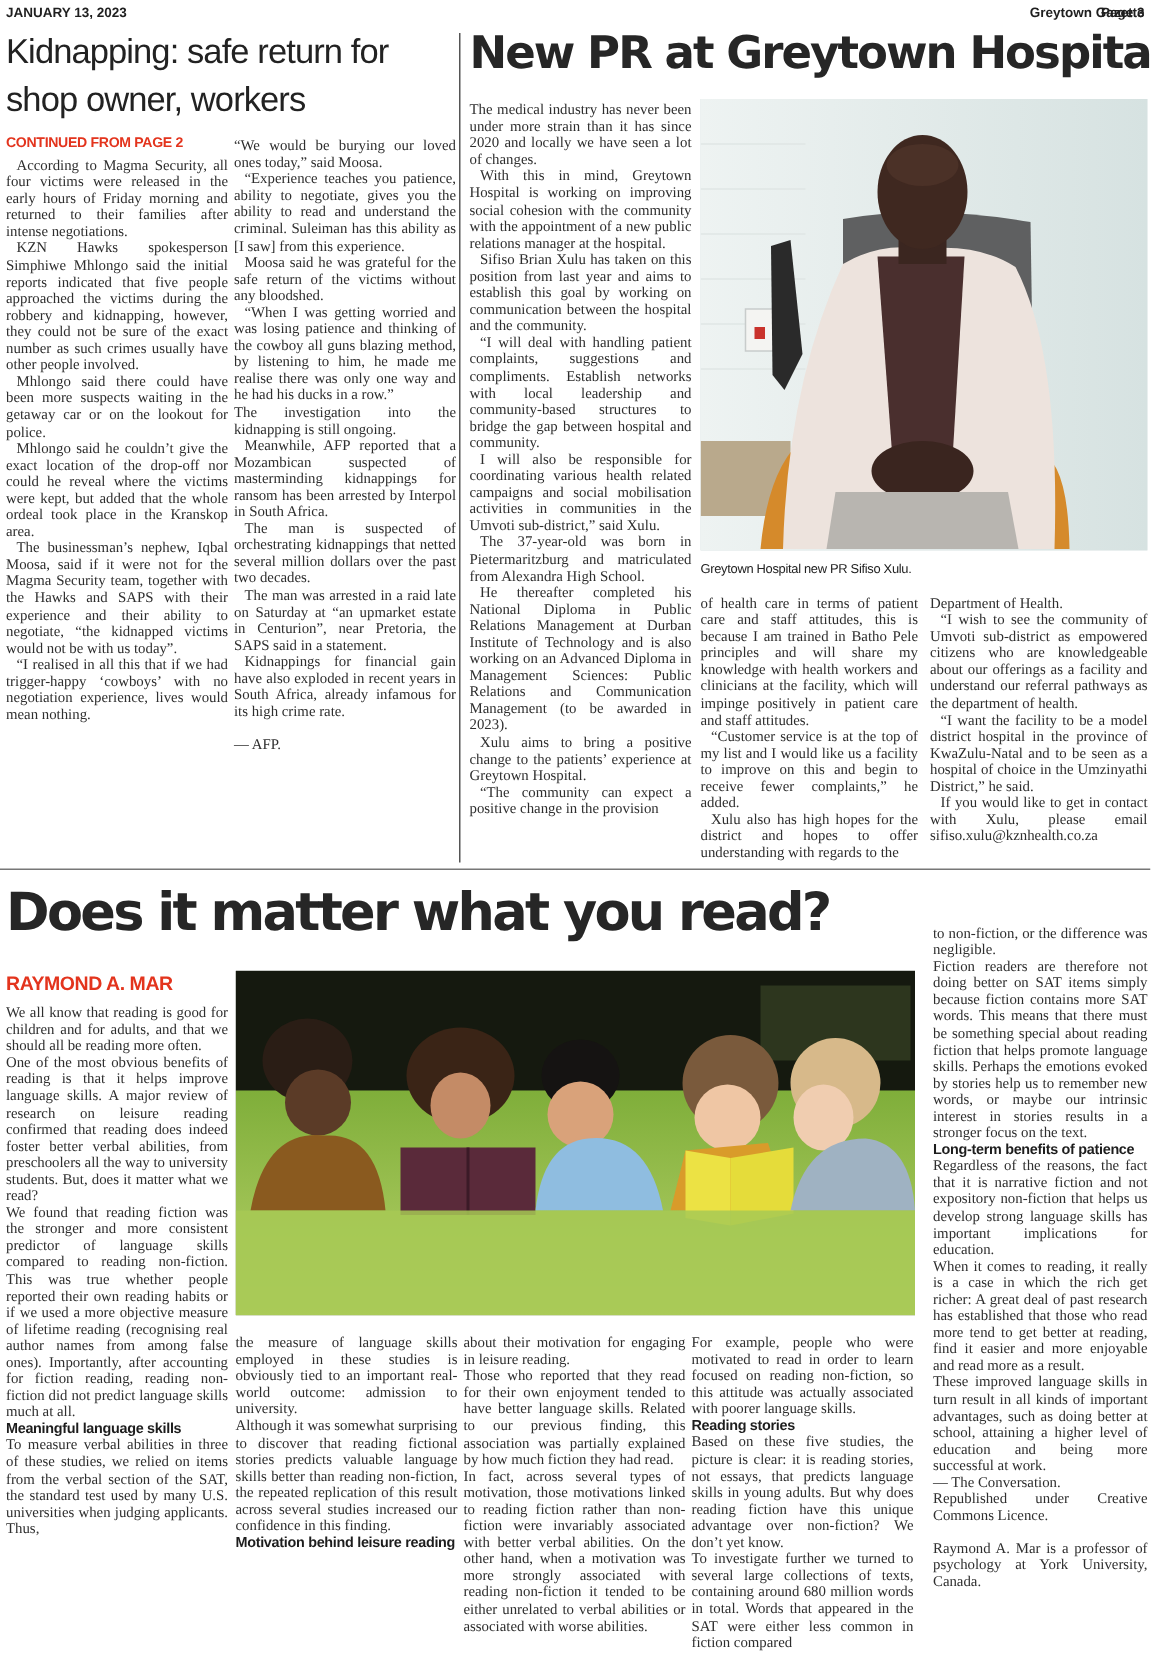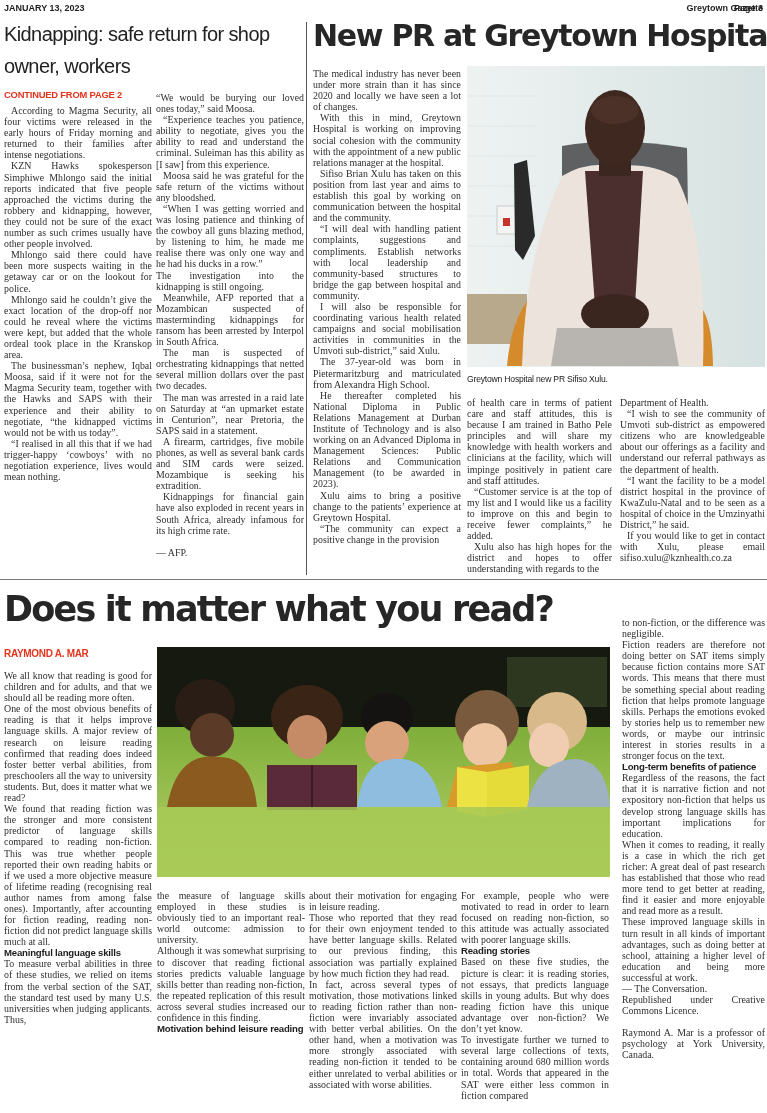--- a/index.html
+++ b/index.html
@@ -14,39 +14,39 @@
 
   .col { position: absolute; font-family: "Liberation Serif", serif; font-size: 9.9px; line-height: 11.1px;
     color: #2e2e2e; text-align: justify; hyphens: manual; }
   .col p { text-indent: 7px; }
   .col p.noind { text-indent: 0; }
   .col p.gap { margin-top: 11px; }
   .col h4 { font-family: "Liberation Sans", sans-serif; font-weight: bold; font-size: 9.6px; line-height: 11px;
     color: #1d1d1d; letter-spacing: -0.2px; }
 
   .h-kid { position: absolute; left: 4px; top: 18px; width: 296px;
-    font-family: "Liberation Sans", sans-serif; font-size: 20px; line-height: 32px; color: #222; letter-spacing: -0.6px; font-weight: normal; }
+    font-family: "Liberation Sans", sans-serif; font-size: 23px; line-height: 32px; color: #222; letter-spacing: -0.6px; font-weight: normal; }
   .kicker { position: absolute; left: 4px; top: 89px; font-family: "Liberation Sans", sans-serif; font-weight: bold;
     font-size: 9.4px; color: #e3341d; letter-spacing: -0.2px; }
   .vrule { position: absolute; left: 306px; top: 22px; width: 1px; height: 553px; background: #555; }
 
   .h-pr { position: absolute; left: 313px; top: 16px; width: 452px;
     font-family: "DejaVu Sans", sans-serif; font-weight: bold; font-size: 30px; line-height: 40px;
     color: #262626; letter-spacing: -1.3px; white-space: nowrap; }
 
   .photo-pr { position: absolute; left: 467px; top: 66px; width: 298px; height: 301px; overflow: hidden; background: #d9e4e3; }
   .caption { position: absolute; left: 467px; top: 374px; font-family: "Liberation Sans", sans-serif;
     font-size: 8.6px; color: #222; letter-spacing: -0.2px; }
 
   .hrule { position: absolute; left: 0; right: 0; top: 579px; height: 1px; background: #777; }
 
   .h-read { position: absolute; left: 4px; top: 585px; font-family: "DejaVu Sans", sans-serif; font-weight: bold;
     font-size: 35px; line-height: 48px; color: #262626; letter-spacing: -1.8px; white-space: nowrap; }
   .byline { position: absolute; left: 4px; top: 648px; font-family: "Liberation Sans", sans-serif; font-weight: bold;
-    font-size: 10px; color: #e3341d; letter-spacing: -0.3px; }
+    font-size: 13px; color: #e3341d; letter-spacing: -0.3px; }
 
   .photo-kids { position: absolute; left: 157px; top: 647px; width: 453px; height: 230px; overflow: hidden; }
 </style>
 </head>
 <body>
 
 <div class="masthead">
   <span class="date">JANUARY 13, 2023</span>
   <span class="paper">Greytown Gazette</span>
   <span class="page">Page 3</span>
@@ -66,21 +66,20 @@
 
 <div class="col" style="left:156px; top:92px; width:148px;">
   <p class="noind">“We would be burying our loved ones today,” said Moosa.</p>
   <p>“Experience teaches you patience, ability to negotiate, gives you the ability to read and understand the criminal. Suleiman has this ability as [I saw] from this experience.</p>
   <p>Moosa said he was grateful for the safe return of the victims without any bloodshed.</p>
   <p>“When I was getting worried and was losing patience and thinking of the cowboy all guns blazing method, by listening to him, he made me realise there was only one way and he had his ducks in a row.”</p>
   <p class="noind">The investigation into the kidnapping is still ongoing.</p>
   <p>Meanwhile, AFP reported that a Mozambican suspected of masterminding kidnappings for ransom has been arrested by Interpol in South Africa.</p>
   <p>The man is suspected of orchestrating kidnappings that netted several million dollars over the past two decades.</p>
   <p>The man was arrested in a raid late on Saturday at “an upmarket estate in Centurion”, near Pretoria, the SAPS said in a statement.</p>
-  <p>A firearm, cartridges, five mobile phones, as well as several bank cards and SIM cards were seized. Mozambique is seeking his extradition.</p>
   <p>Kidnappings for financial gain have also exploded in recent years in South Africa, already infamous for its high crime rate.</p>
   <p class="noind gap">— AFP.</p>
 </div>
 
 <div class="vrule"></div>
 
 <h1 class="h-pr">New PR at Greytown Hospital</h1>
 
 <div class="col" style="left:313px; top:68px; width:148px;">
   <p class="noind">The medical industry has never been under more strain than it has since 2020 and locally we have seen a lot of changes.</p>

